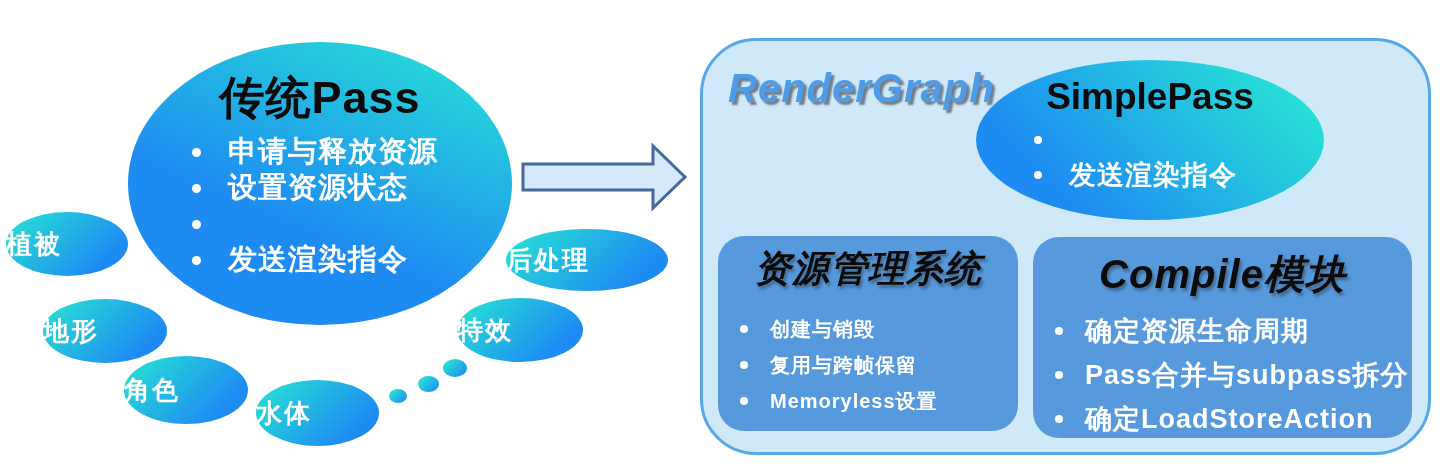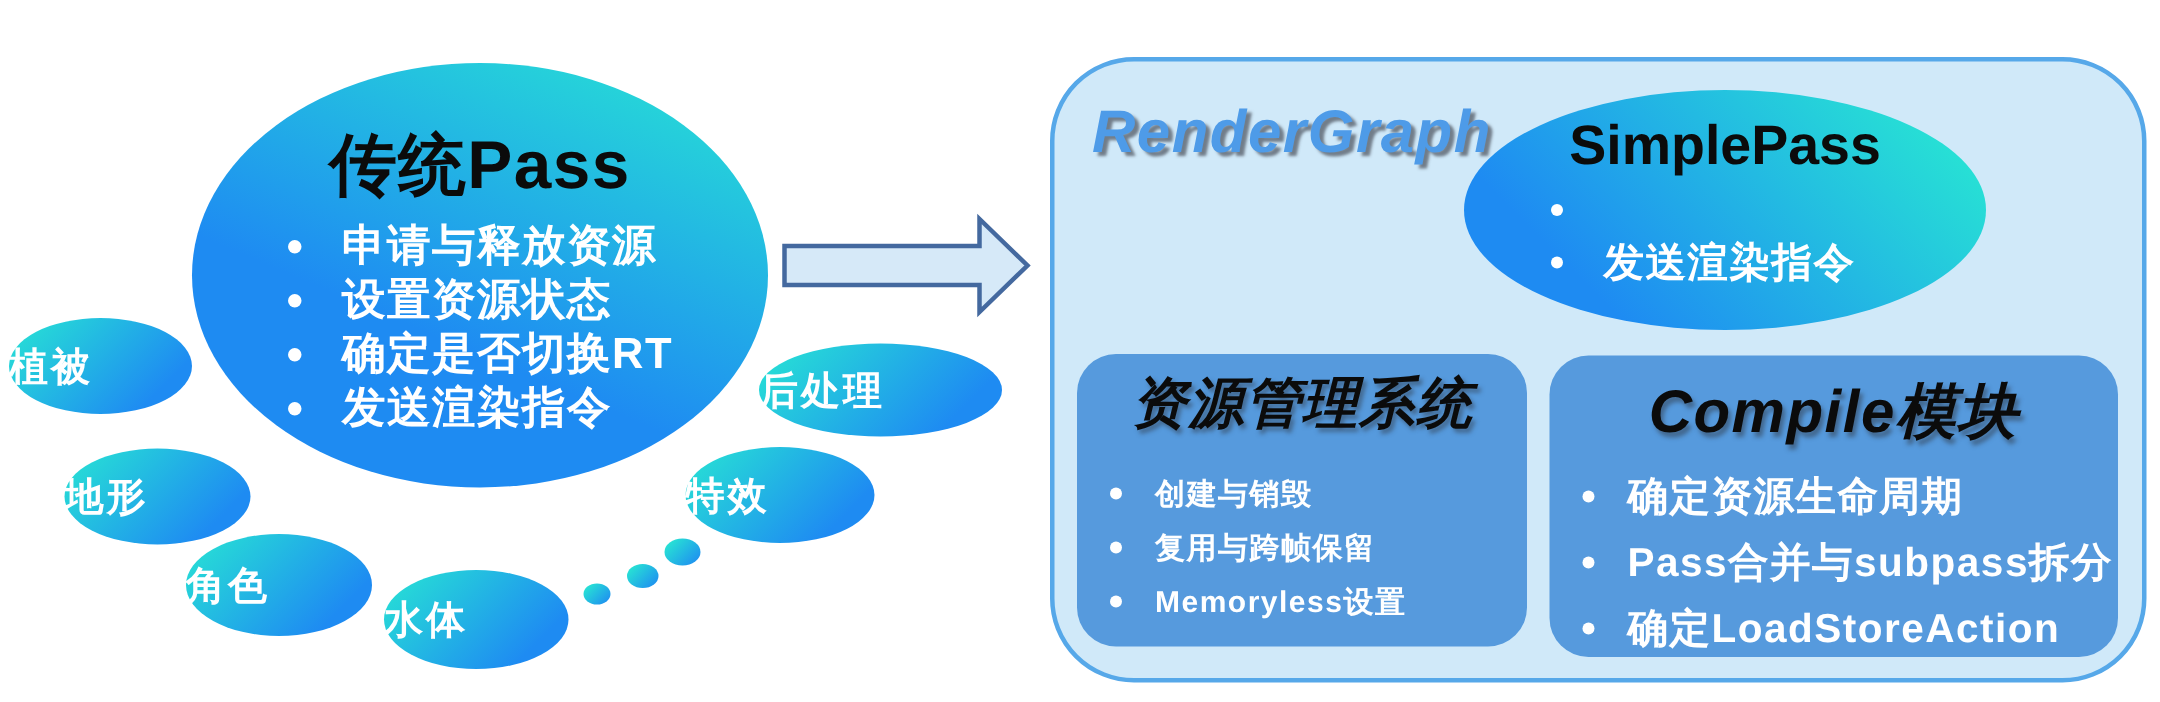--- a/index.html
+++ b/index.html
@@ -6,21 +6,21 @@
   .stage{
     position:relative;width:1440px;height:468px;background:#ffffff;overflow:hidden;
     font-family:"Liberation Sans", sans-serif;
   }
   
   .main-ellipse{
     position:absolute;left:128px;top:42px;width:384px;height:283px;border-radius:50%;
     background:linear-gradient(203deg,#27E0D5 4%,#1E8BF2 62%);
   }
   .main-title{
-    margin-top:38px;text-align:center;font-size:45px;font-weight:bold;color:#0b0b0b;
+    margin-top:26px;text-align:center;font-size:45px;font-weight:bold;color:#0b0b0b;
     letter-spacing:1px;
   }
   .main-bullets{
     list-style:none;margin:6px 0 0 64px;padding:0;
   }
   .main-bullets li{display:flex;align-items:center;height:36px;}
   .bullet-dot{flex:0 0 auto;background:#ffffff;border-radius:50%;}
   .main-bullets .bullet-dot{width:9px;height:9px;margin-right:27px;}
   .main-bullets .bullet-text{font-size:29px;font-weight:bold;color:#ffffff;letter-spacing:1px;}
   
@@ -97,21 +97,20 @@
       <li>
         <span class="bullet-dot"></span>
         <span class="bullet-text">申请与释放资源</span>
       </li>
       <li>
         <span class="bullet-dot"></span>
         <span class="bullet-text">设置资源状态</span>
       </li>
       <li>
         <span class="bullet-dot"></span>
-        <span class="bullet-text">确定是否切换RT</span>
       </li>
       <li>
         <span class="bullet-dot"></span>
         <span class="bullet-text">发送渲染指令</span>
       </li>
     </ul>
   </div>
 
   <div class="sat sat-vegetation">
     <span>植被</span>

